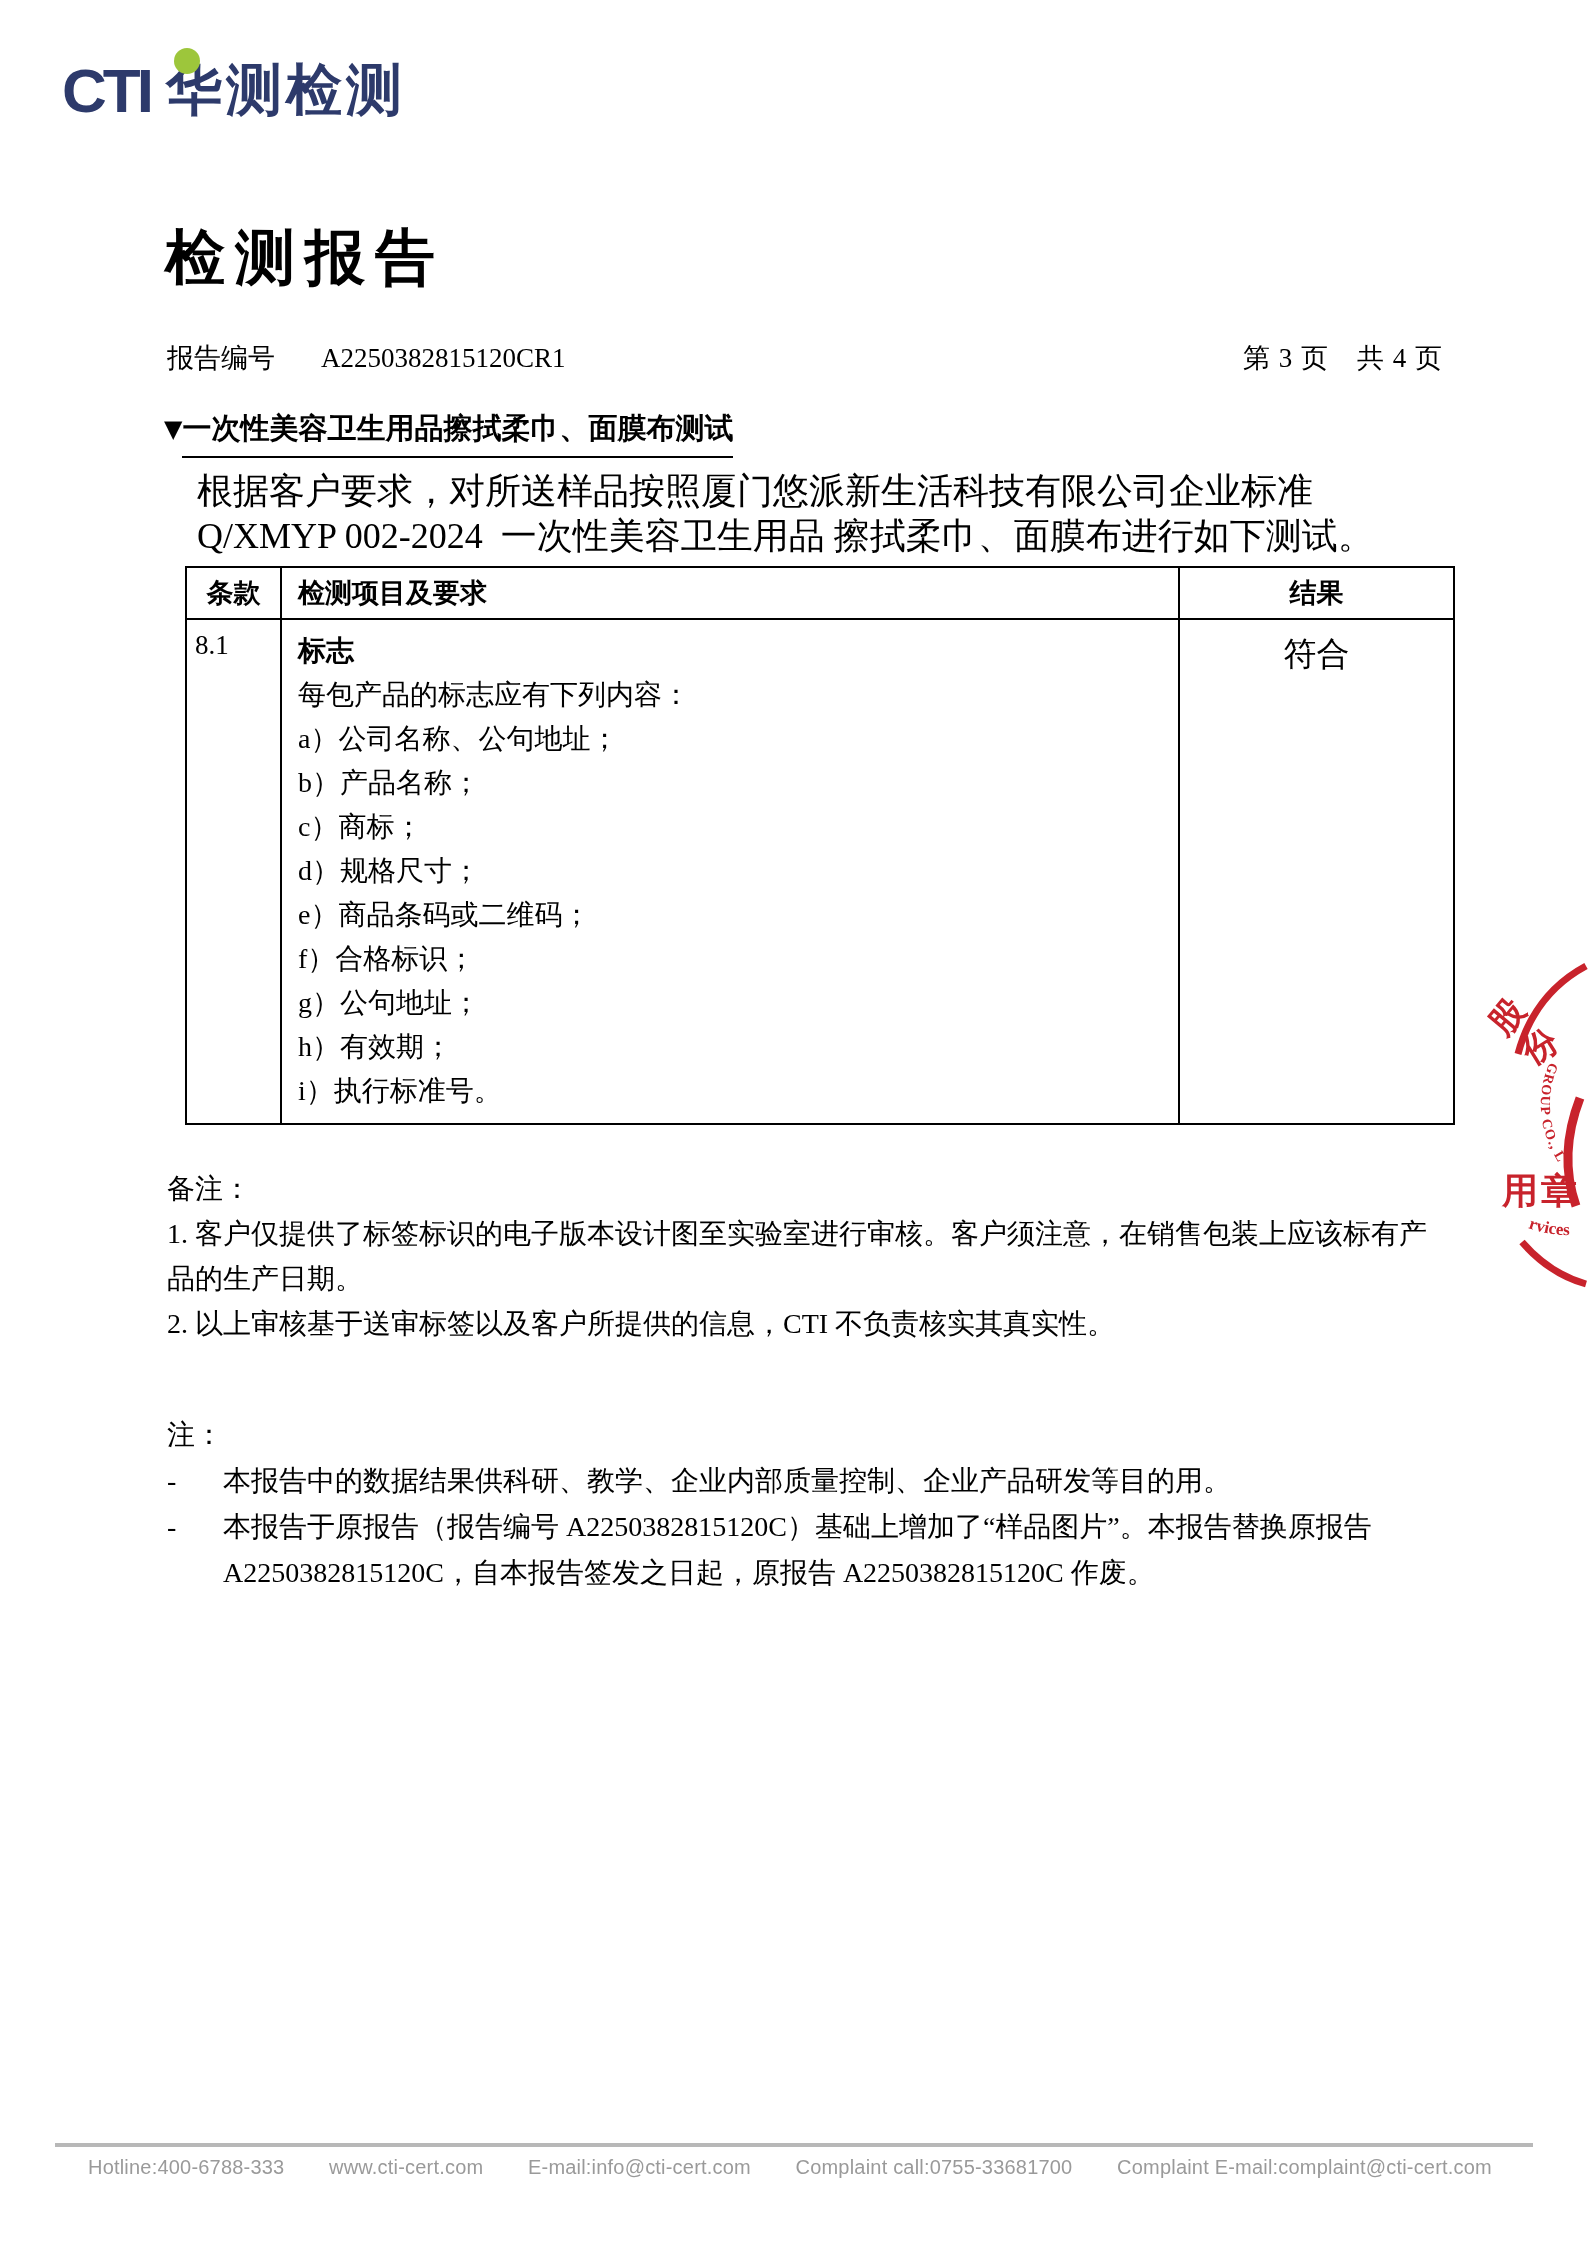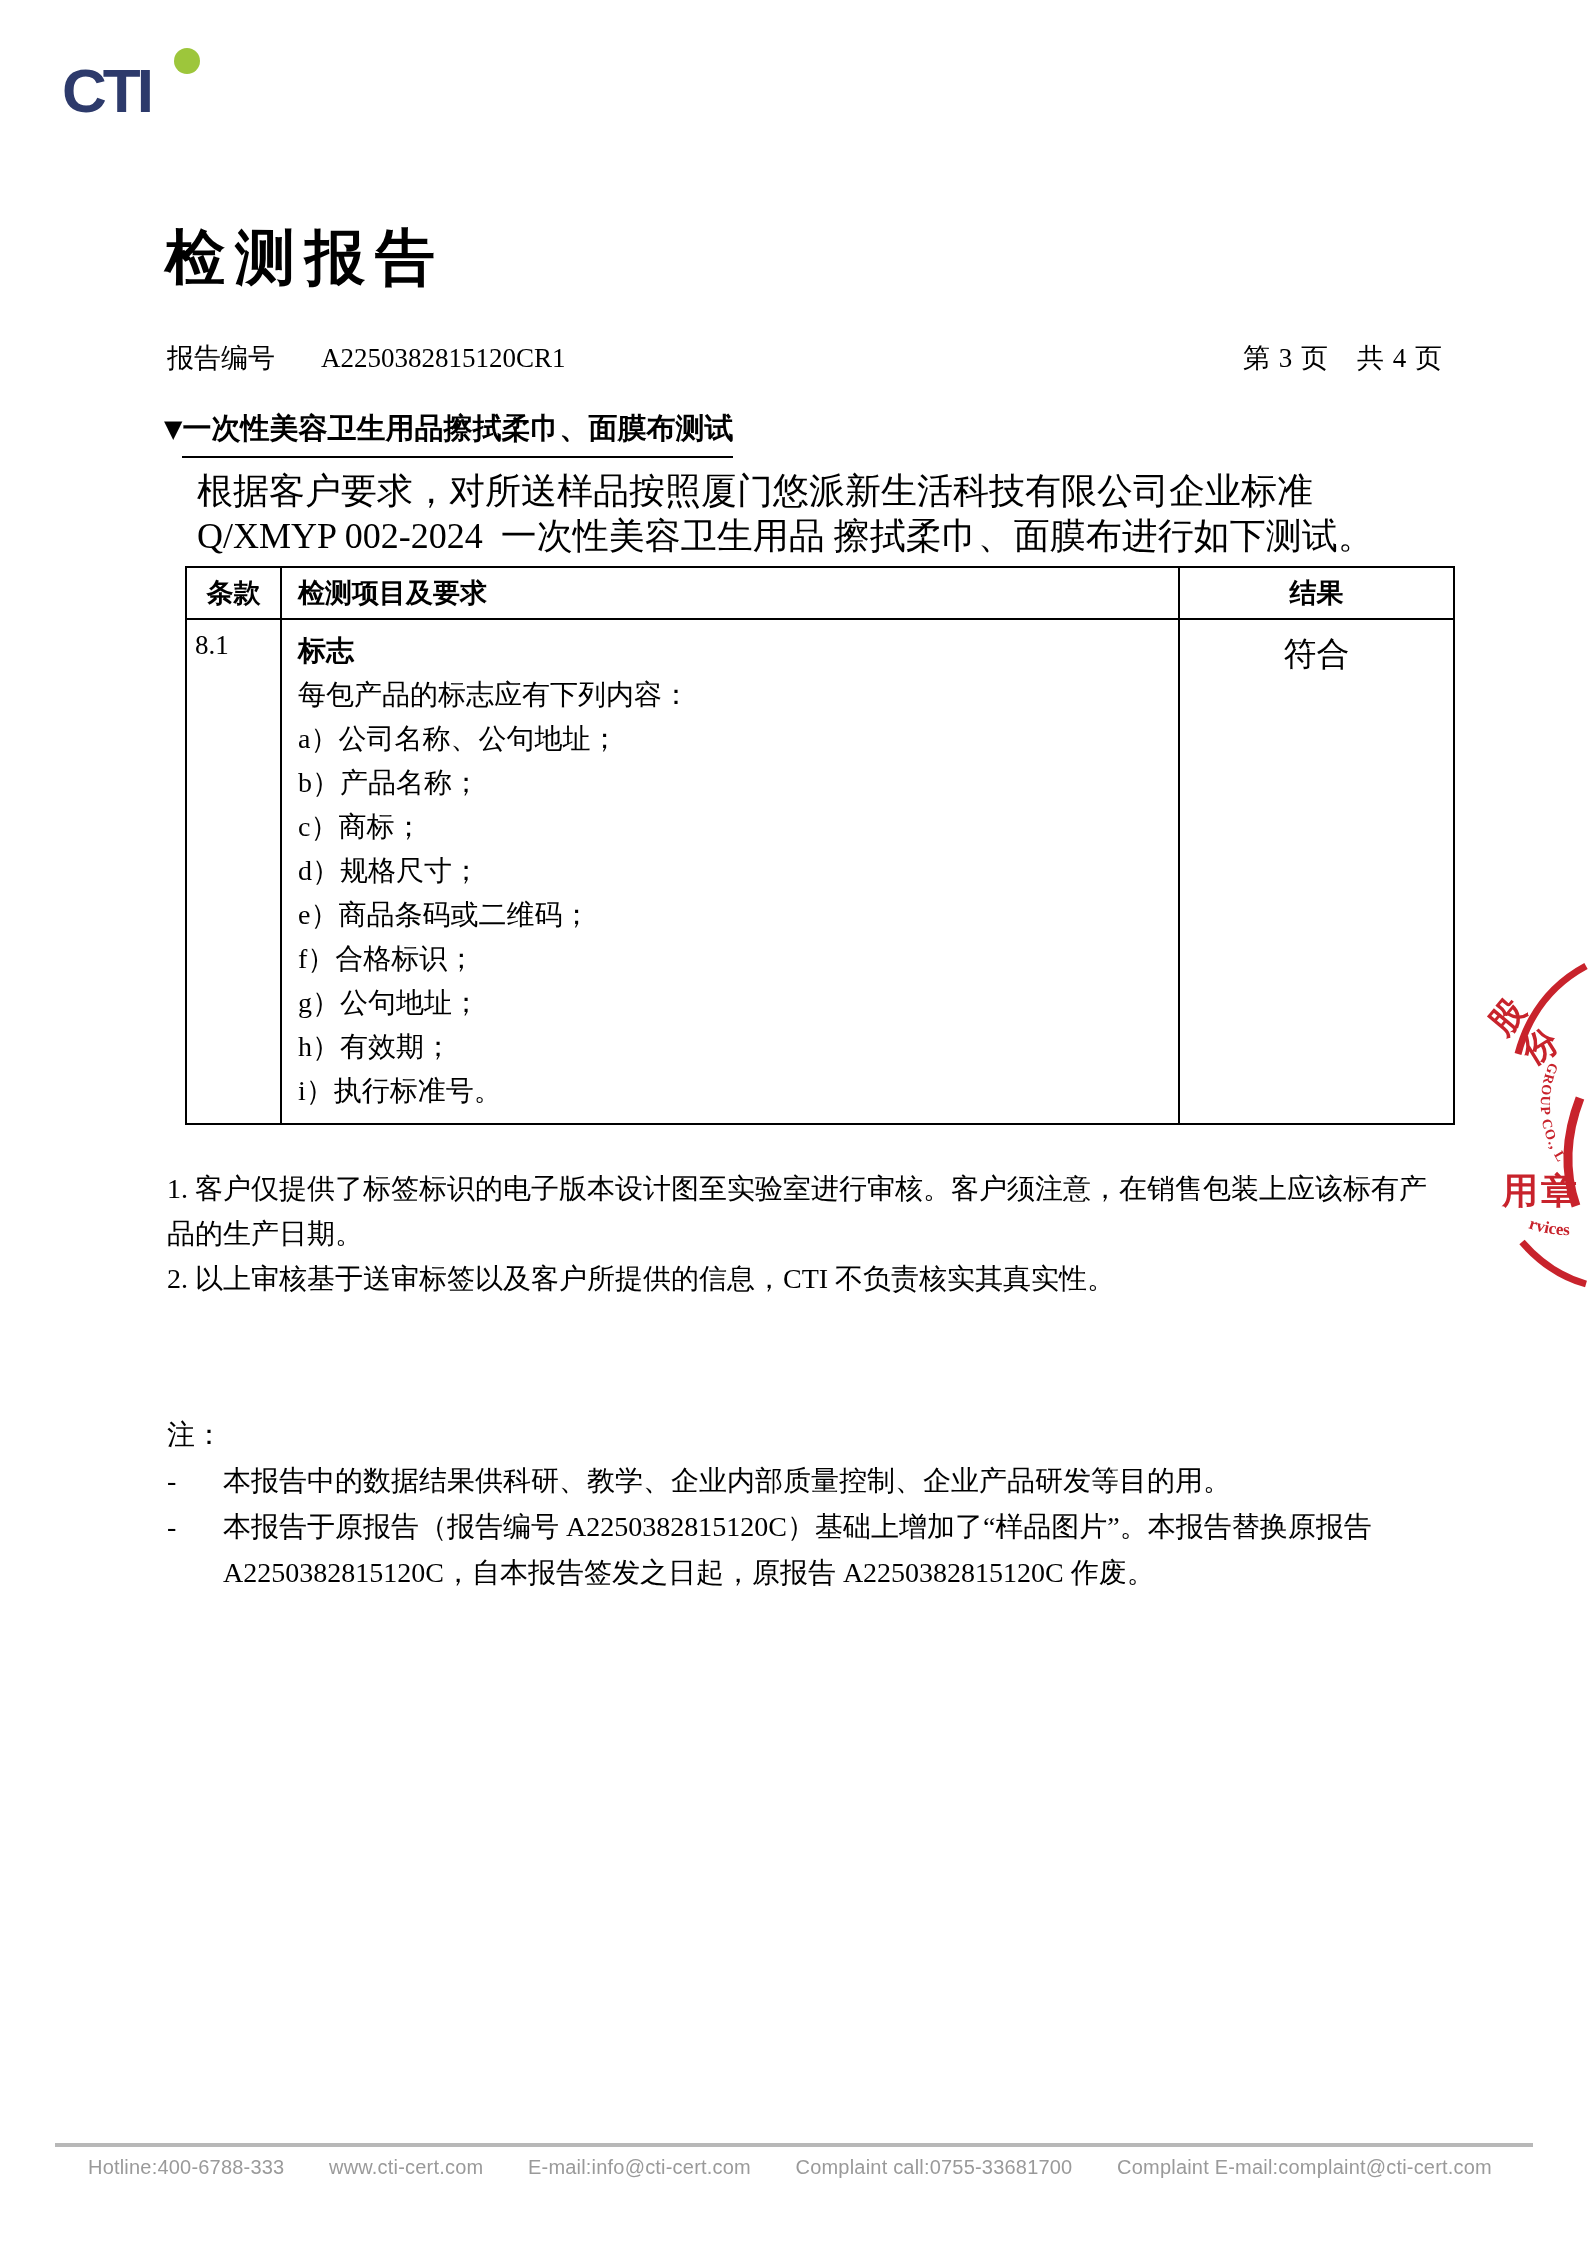--- a/index.html
+++ b/index.html
@@ -59,20 +59,21 @@
     font-family:"Liberation Sans", sans-serif;font-size:20px;color:var(--footer-gray);letter-spacing:0.2px;}
 </style>
 </head>
 <body>
 
 <div class="logo">
   <div class="logo-cti">
     <span>CTI</span>
     <span class="logo-dot"></span>
   </div>
+  <div class="logo-cn">华测检测</div>
 </div>
 
 <div class="doc-title">检测报告</div>
 
 <div class="meta">
   <span>报告编号</span>
   <span class="meta-value">A2250382815120CR1</span>
   <span class="meta-page">第 3 页　共 4 页</span>
 </div>
 
@@ -114,20 +115,21 @@
             <div class="t-line">h）有效期；</div>
             <div class="t-line">i）执行标准号。</div>
           </div>
       </td>
       <td class="td-result">符合</td>
     </tr>
   </tbody>
 </table>
 
 <div class="remarks">
+  <div>备注：</div>
   <div>
       <div class="remark-line">1. 客户仅提供了标签标识的电子版本设计图至实验室进行审核。客户须注意，在销售包装上应该标有产品的生产日期。</div>
       <div class="remark-line">2. 以上审核基于送审标签以及客户所提供的信息，CTI 不负责核实其真实性。</div>
     </div>
 </div>
 
 <div class="notes">
   <div>注：</div>
   <div>
       <div class="note-bullet">

